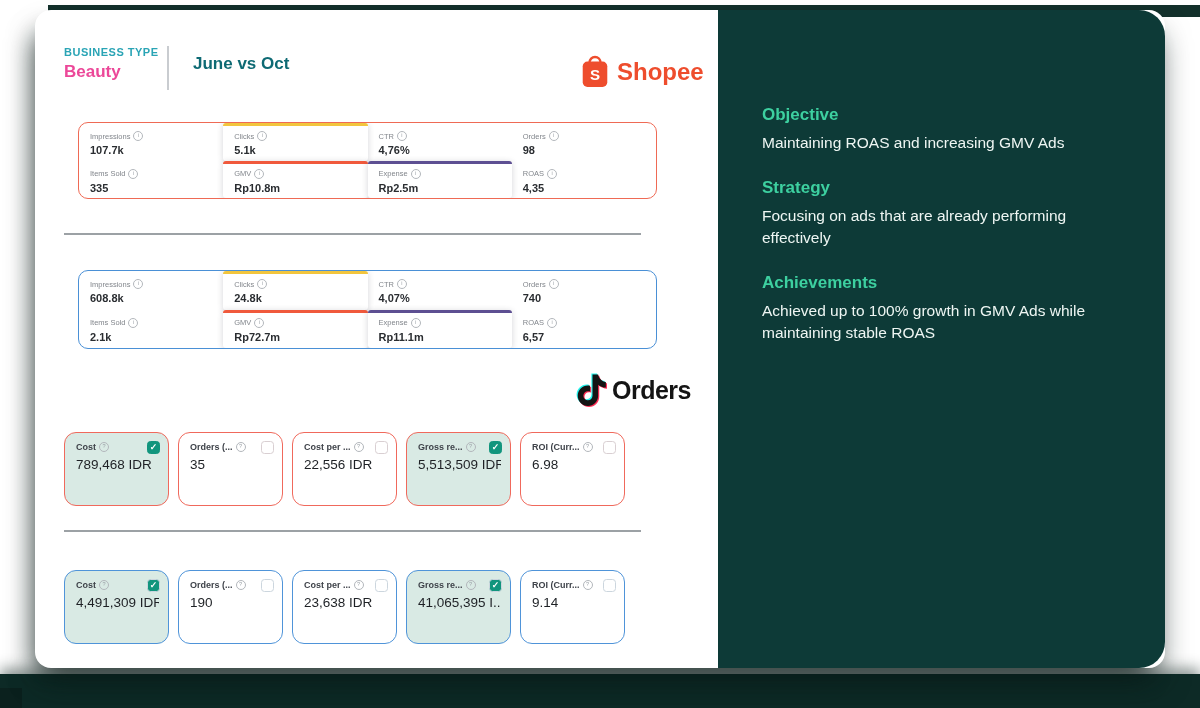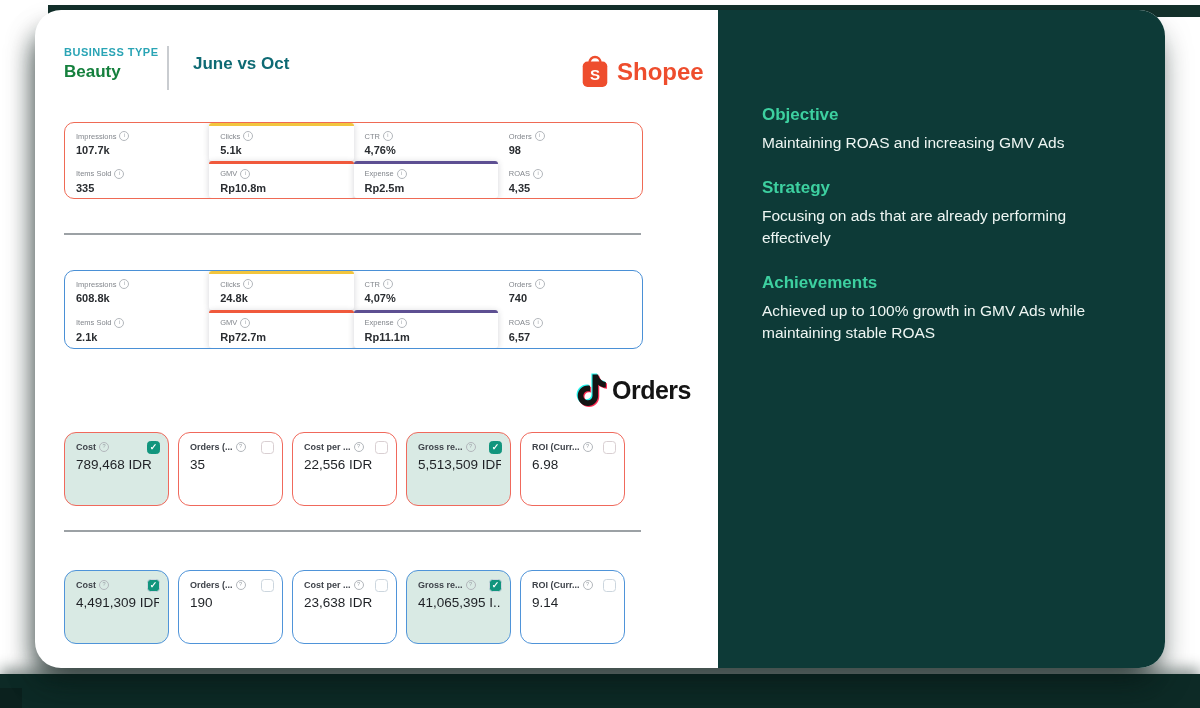--- a/index.html
+++ b/index.html
@@ -9,38 +9,38 @@
     -webkit-font-smoothing:antialiased;
   }
   
   .top-strip{position:absolute;top:5px;left:48px;right:0;height:12px;background:#13302b;}
   .bottom-strip{position:absolute;left:0;right:0;bottom:0;height:34px;background:#0d2a26;box-shadow:0 -6px 14px rgba(10,30,27,.45);}
   .corner-chip{position:absolute;left:0;bottom:0;width:22px;height:20px;background:#0b211e;}
 
   
   .card{
     position:absolute;left:35px;top:10px;width:1130px;height:658px;
-    background:#ffffff;border-radius:26px;
+    background:#ffffff;border-radius:16px;
     box-shadow:0 18px 30px -6px rgba(8,24,21,.65), -12px 16px 26px -10px rgba(8,24,21,.5);
   }
 
   
   .biz{position:absolute;left:29px;top:36px;}
   .biz-label{font-size:11px;font-weight:700;color:#2aa4b5;letter-spacing:.5px;}
-  .biz-value{font-size:17px;font-weight:700;color:#15803d;margin-top:4px;}
+  .biz-value{font-size:17px;font-weight:700;color:#ec4899;margin-top:4px;}
   .vdiv{position:absolute;left:132px;top:36px;height:44px;width:2px;background:#c9ccd0;}
   .page-title{position:absolute;left:158px;top:44px;font-size:17px;font-weight:700;color:#0e6a74;}
 
   
   .shopee-logo{position:absolute;left:543px;top:40px;display:flex;align-items:center;gap:5px;}
   .shopee-text{font-size:24px;font-weight:700;color:#ee4d2d;}
 
   
   .s-card{
-    position:absolute;left:29px;width:577px;background:#fff;border-radius:10px;
+    position:absolute;left:43px;width:577px;background:#fff;border-radius:10px;
     display:grid;grid-template-columns:repeat(4,1fr);grid-template-rows:1fr 1fr;overflow:hidden;
   }
   .s-card.june{top:112px;height:75px;border:1.6px solid #ef6a55;}
   .s-card.oct{top:260px;height:77px;border:1.6px solid #4a90d6;}
   .s-cell{padding:5px 11px 3px;border-top:3px solid transparent;box-sizing:border-box;}
   .s-cell.hl{border-radius:3px;box-shadow:0 1px 6px rgba(40,40,60,.20);background:#fff;}
   .hl-yellow{border-top-color:#f2c53d;}
   .hl-orange{border-top-color:#f0593c;}
   .hl-purple{border-top-color:#5d4f92;}
   .s-label-row{display:flex;align-items:center;gap:3px;}

